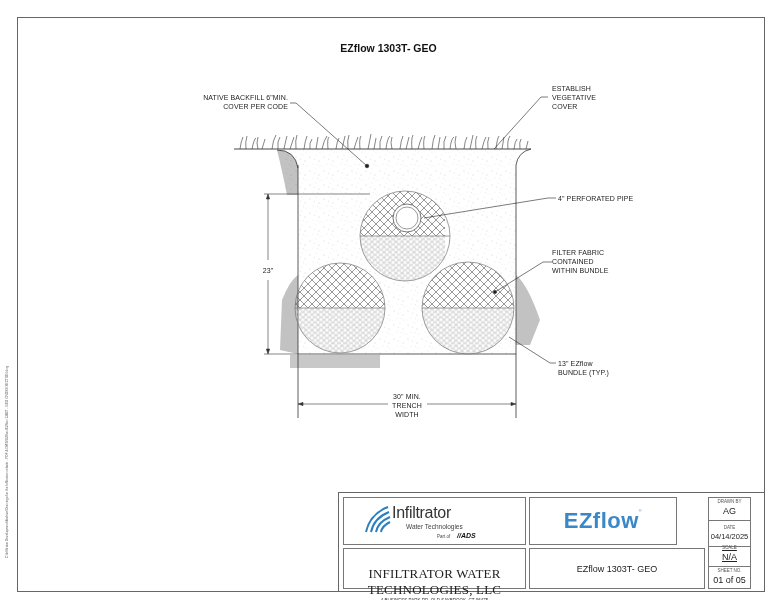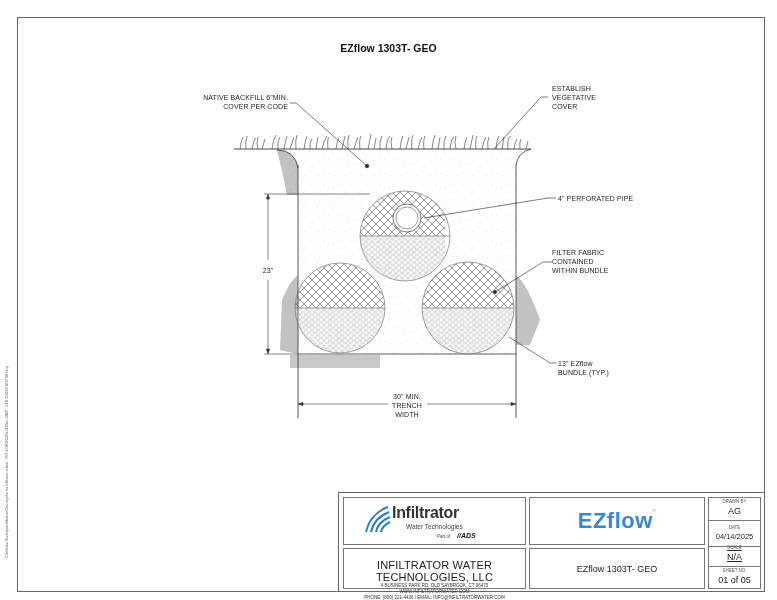--- a/index.html
+++ b/index.html
@@ -10,30 +10,30 @@
   .lbl.r { text-align:right; }
   .lbl.c { text-align:center; }
   svg.draw { position:absolute; left:0; top:0; }
   .side-note { position:absolute; left:2px; top:340px; width:8px; height:250px; }
   .side-note span { position:absolute; left:-120px; top:120px; width:250px; transform:rotate(-90deg); font-size:3.2px; color:#555; white-space:nowrap; text-align:center; }
   
   .tb { position:absolute; left:338px; top:492px; width:427px; height:100px; border:1px solid #666; box-sizing:border-box; }
   .cell { position:absolute; border:1px solid #777; box-sizing:border-box; }
   .logo-cell { left:4px; top:4px; width:183px; height:48px; }
   .company-cell { left:4px; top:55px; width:183px; height:41px; text-align:center; }
-  .ez-cell { left:190px; top:4px; width:176px; height:48px; display:flex; align-items:center; justify-content:center; }
+  .ez-cell { left:190px; top:4px; width:148px; height:48px; display:flex; align-items:center; justify-content:center; }
   .name-cell { left:190px; top:55px; width:176px; height:41px; display:flex; align-items:center; justify-content:center; font-size:9px; }
-  .info-col { left:369px; top:4px; width:53px; height:92px; }
+  .info-col { left:369px; top:4px; width:43px; height:92px; }
   .info-row { position:absolute; left:0; width:100%; border-bottom:1px solid #777; box-sizing:border-box; text-align:center; }
   .info-row:last-child { border-bottom:none; }
   .info-key { font-size:4.5px; color:#555; line-height:6px; padding-top:1px; }
   .info-val { font-size:9px; line-height:12px; }
-  .co-name { font-size:11px; margin-top:10px; letter-spacing:0.2px; }
+  .co-name { font-size:13px; margin-top:17px; letter-spacing:0.2px;font-family:Liberation Serif, serif; }
   .co-line { font-size:4.5px; line-height:6px; color:#333; }
-  .logo-main { position:absolute; left:48px; top:6px; font-weight:bold; font-size:16px; color:#333; letter-spacing:-0.3px; }
+  .logo-main { position:absolute; left:48px; top:6px; font-weight:normal; font-size:16px; color:#333; letter-spacing:-0.3px; }
   .logo-sub { position:absolute; left:62px; top:25px; font-size:6.5px; color:#444; }
   .logo-part { position:absolute; left:93px; top:36px; font-size:4.5px; color:#444; }
   .logo-ads { position:absolute; left:113px; top:34px; font-size:7px; font-weight:bold; font-style:italic; color:#111; }
   .ez-logo { font-size:22px; font-weight:bold; color:#3a88c8; letter-spacing:0.5px; }
   .ez-logo sup { font-size:4px; vertical-align:top; font-weight:normal; }
 </style>
 </head>
 <body>
 
 <div class="sheet"></div>

